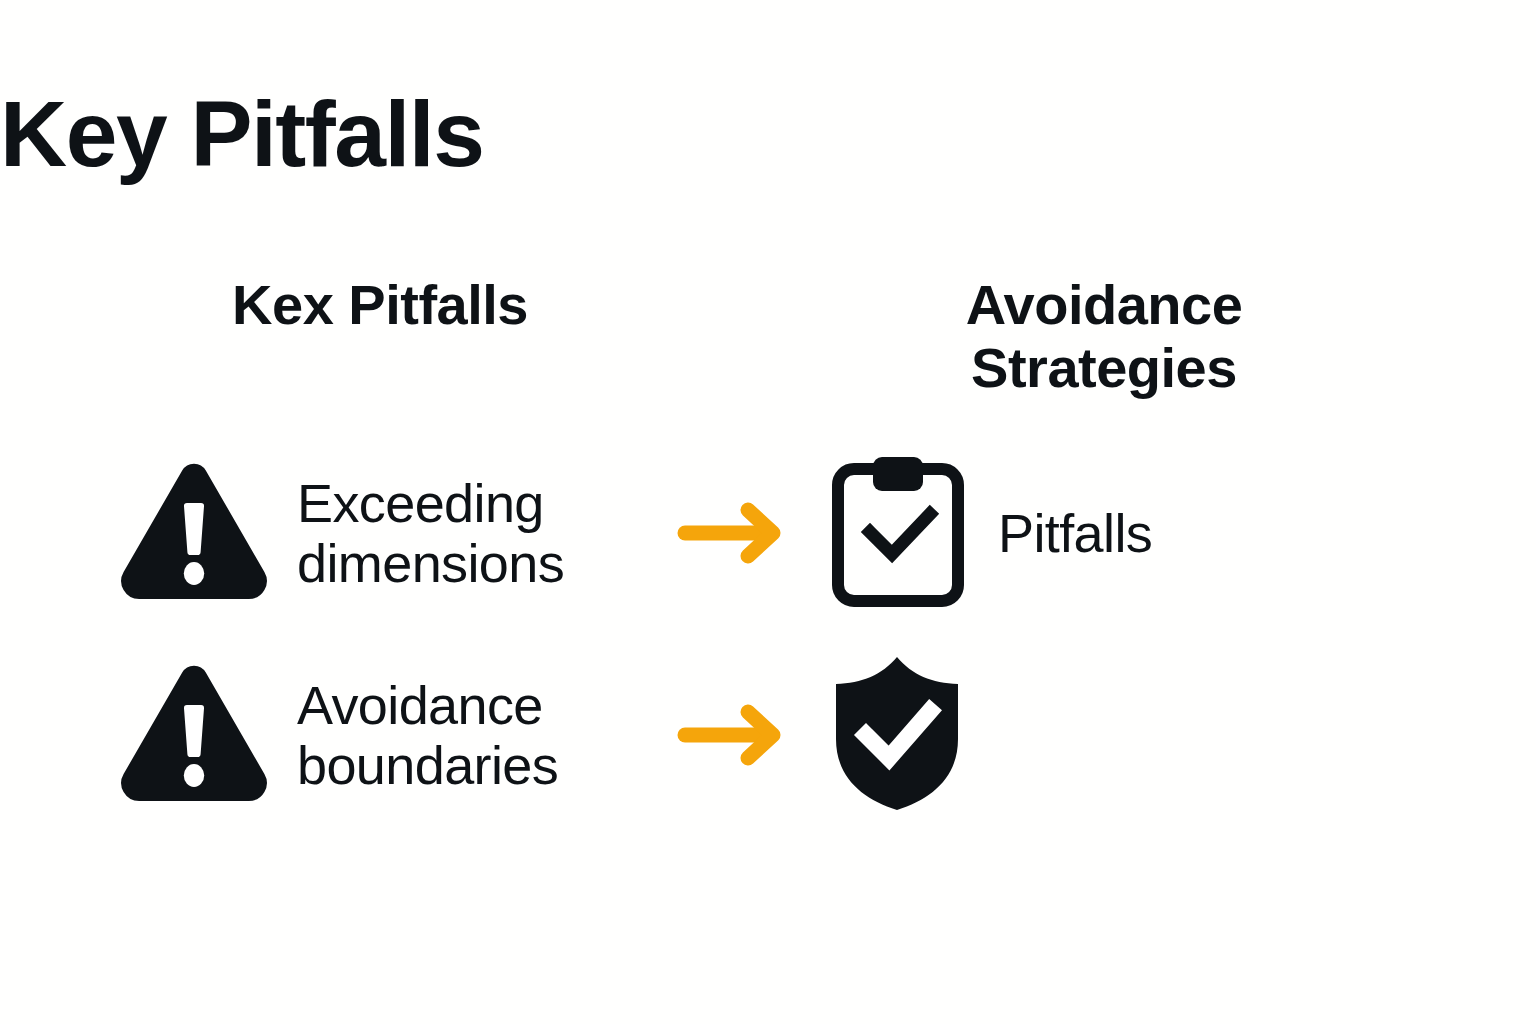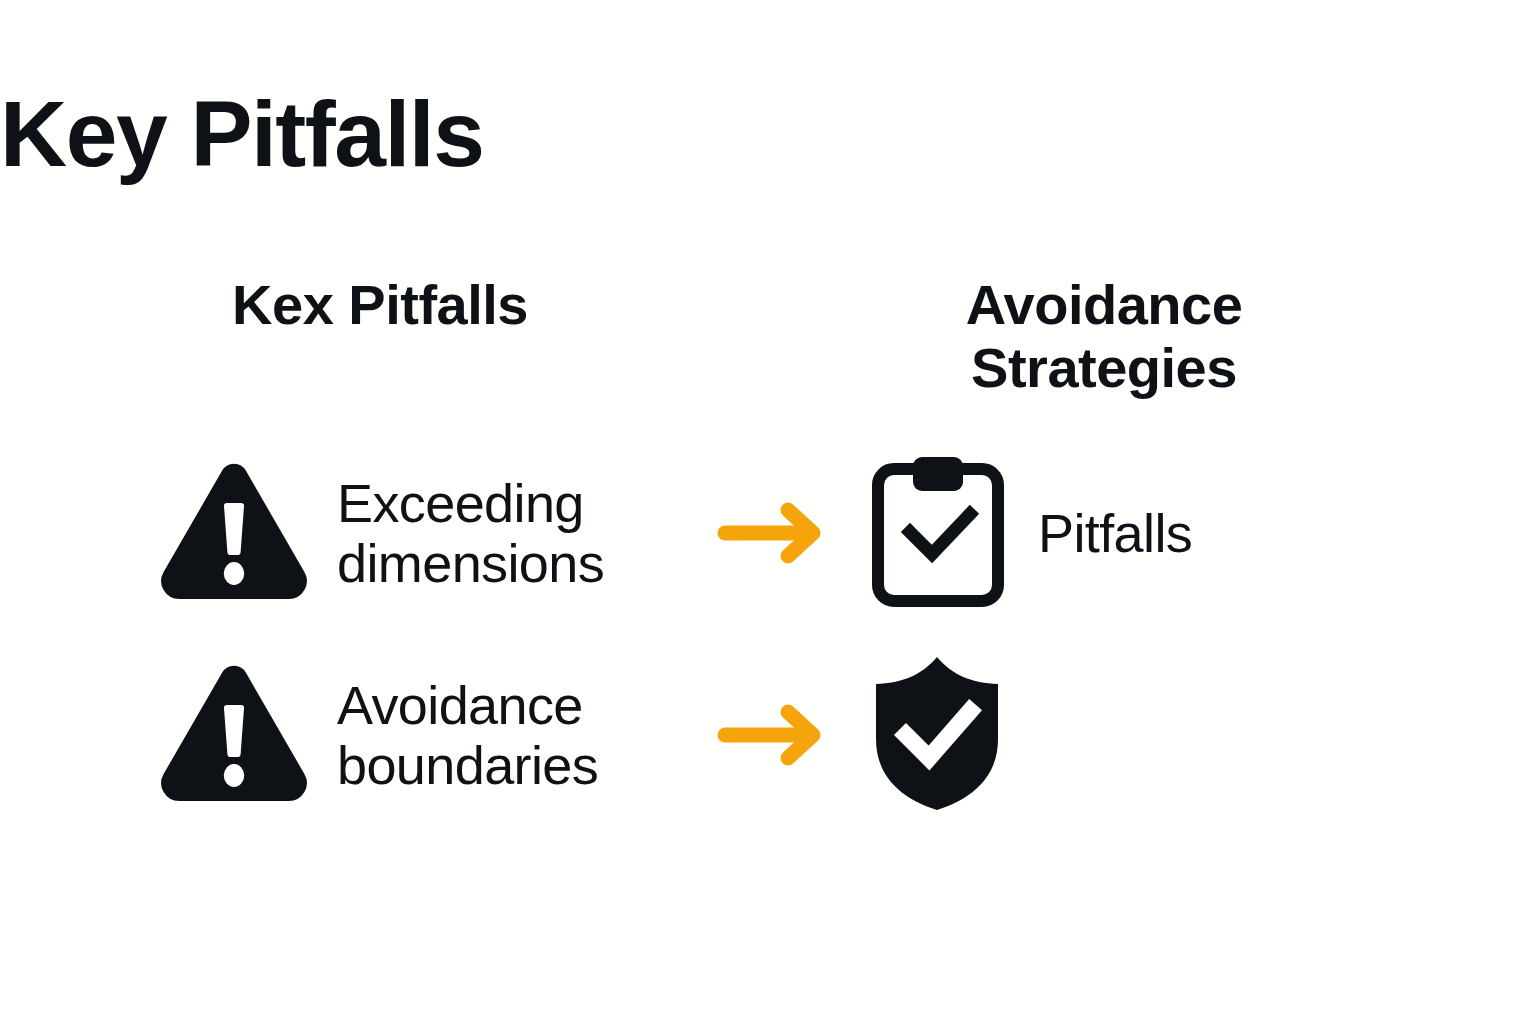--- a/index.html
+++ b/index.html
@@ -55,21 +55,20 @@
     width: 520px;
     text-align: center;
   }
 
   
   .row {
     position: absolute;
     left: 0;
     width: 1476px;
     height: 170px;
-    margin-left: 40px;
   }
   .row-1 { top: 448px; }
   .row-2 { top: 650px; }
 
   .cell {
     position: absolute;
     display: flex;
     align-items: center;
   }
 

